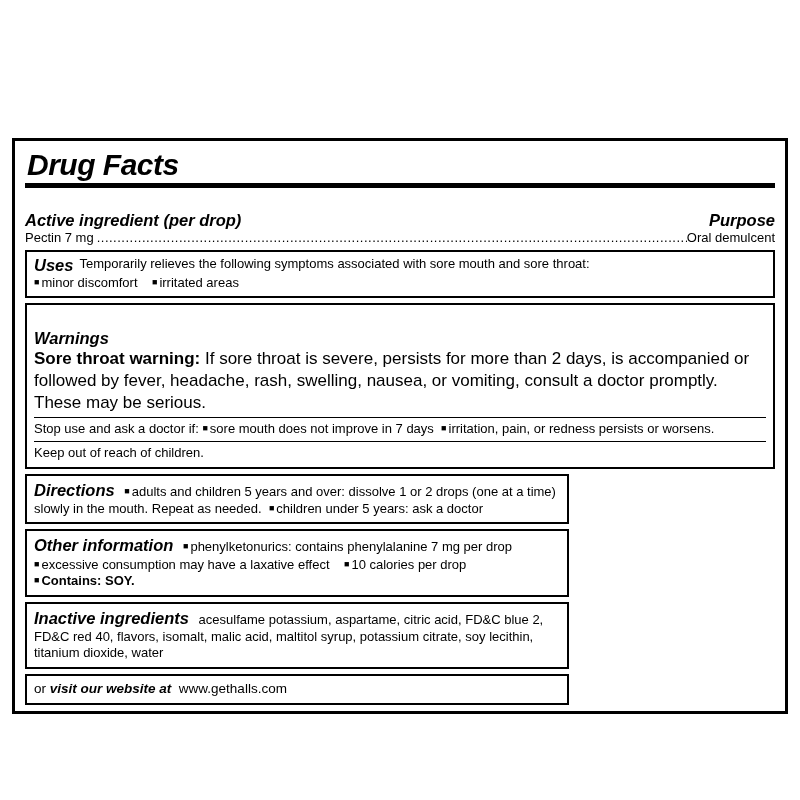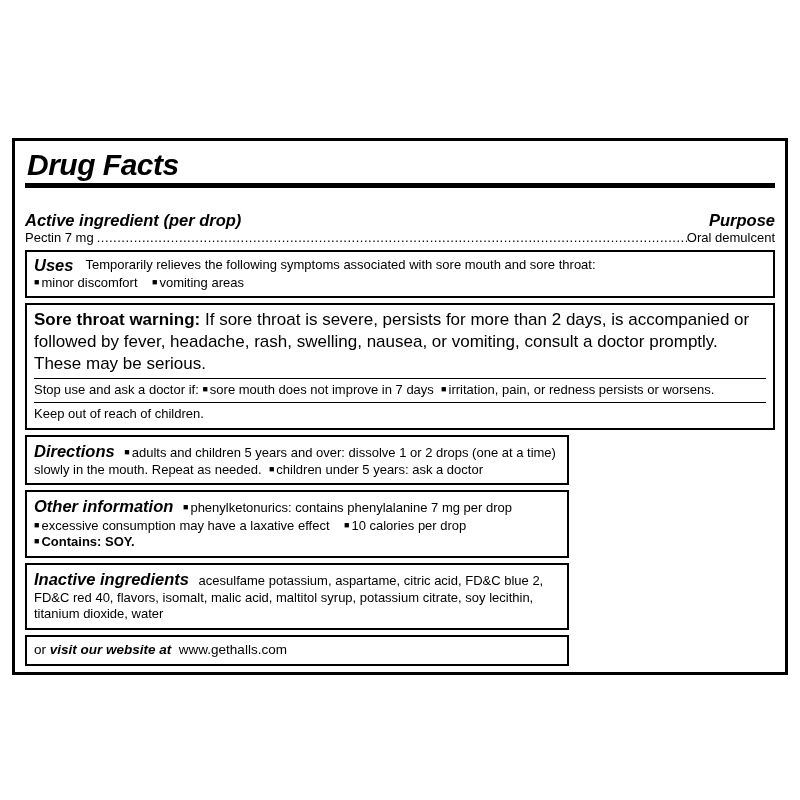--- a/index.html
+++ b/index.html
@@ -105,22 +105,21 @@
   }
   .mixed {
     font-size: 17px;
     line-height: 1.3;
   }
   .blk {
     font-weight: bold;
   }
   .uses-first {
     display: flex;
-    align-items: center;
-    gap: 6px;
+    align-items: flex-start;
   }
   .q-line {
     font-size: 13.5px;
     line-height: 1.35;
   }
   .q-line i {
     font-weight: bold;
   }
 </style>
 </head>
@@ -143,25 +142,26 @@
       <span>Oral demulcent</span>
     </div>
 
     <div class="sec-box wide">
       <div class="uses-first">
         <span class="inline-head">Uses</span>
         <span class="body-txt">Temporarily relieves the following symptoms associated with sore mouth and sore throat:</span>
       </div>
       <div class="body-txt">
         <span class="sq">■</span><span>minor discomfort</span>
-        &nbsp;&nbsp;&nbsp;<span class="sq">■</span><span>vomiting areas</span>
+        &nbsp;&nbsp;&nbsp;<span class="sq">■</span><span>irritated areas</span>
       </div>
     </div>
 
     <div class="sec-box wide">
+      <div class="hdr-italic">Warnings</div>
       <div class="mixed">
         <span class="blk">Sore throat warning:</span>
         <span>If sore throat is severe, persists for more than 2 days, is accompanied or followed by fever, headache, rash, swelling, nausea, or vomiting, consult a doctor promptly. These may be serious.</span>
       </div>
       <div class="rule-thin"></div>
       <div class="warn-line">
         <span>Stop use and ask a doctor if:</span>
         <span class="sq">■</span><span>sore mouth does not improve in 7 days</span>
         &nbsp;<span class="sq">■</span><span>irritation, pain, or redness persists or worsens.</span>
       </div>

